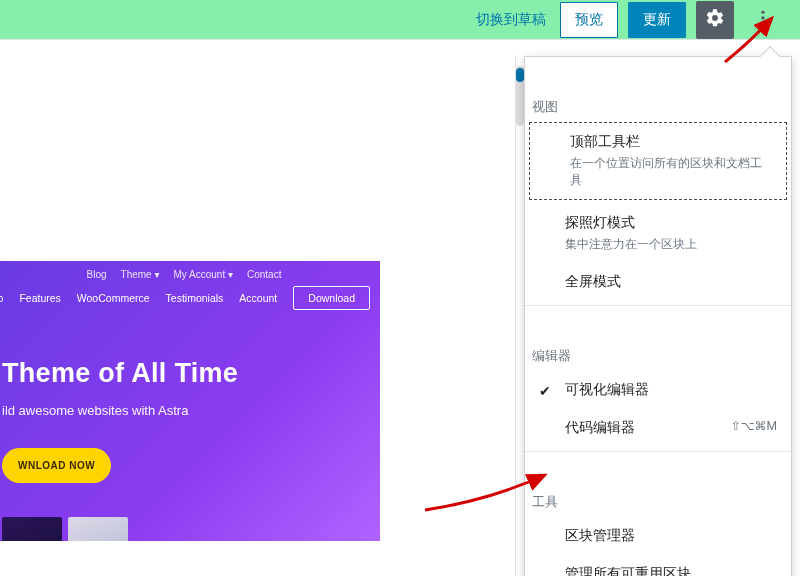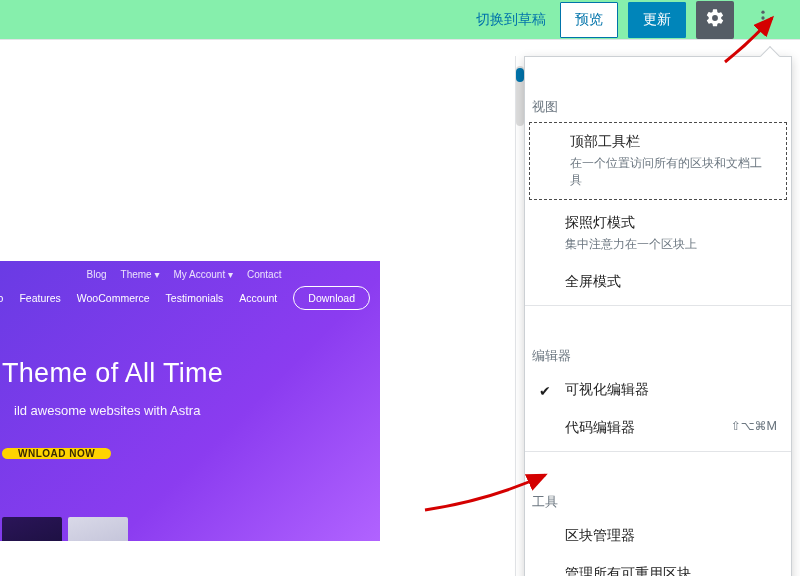--- a/index.html
+++ b/index.html
@@ -170,45 +170,44 @@
   .hero-nav2 {
     display: flex;
     align-items: center;
     justify-content: flex-end;
     gap: 16px;
     padding: 4px 10px 0 0;
     font-size: 10.5px;
   }
   .dl-btn {
     border: 1.5px solid #fff;
-    border-radius: 12px;
+    border-radius: 2px;
     padding: 5px 14px;
     font-size: 10.5px;
   }
   .hero-title {
     font-size: 27px;
-    font-weight: 400;
+    font-weight: 700;
     padding: 48px 0 0 2px;
     letter-spacing: 0.3px;
   }
   .hero-sub {
     font-size: 13px;
     padding: 14px 0 0 2px;
     opacity: 0.95;
-    margin-left: 12px;
   }
   .cta {
     display: inline-block;
     margin: 30px 0 0 2px;
     background: #ffd400;
     color: #3a2a00;
     font-size: 10px;
     font-weight: 700;
     letter-spacing: 0.5px;
-    padding: 0 16px;
+    padding: 12px 16px;
     border-radius: 30px;
   }
   .thumbs {
     position: absolute;
     left: 0; bottom: -14px;
     width: 100%;
     display: flex;
     gap: 6px;
     padding-left: 2px;
   }

